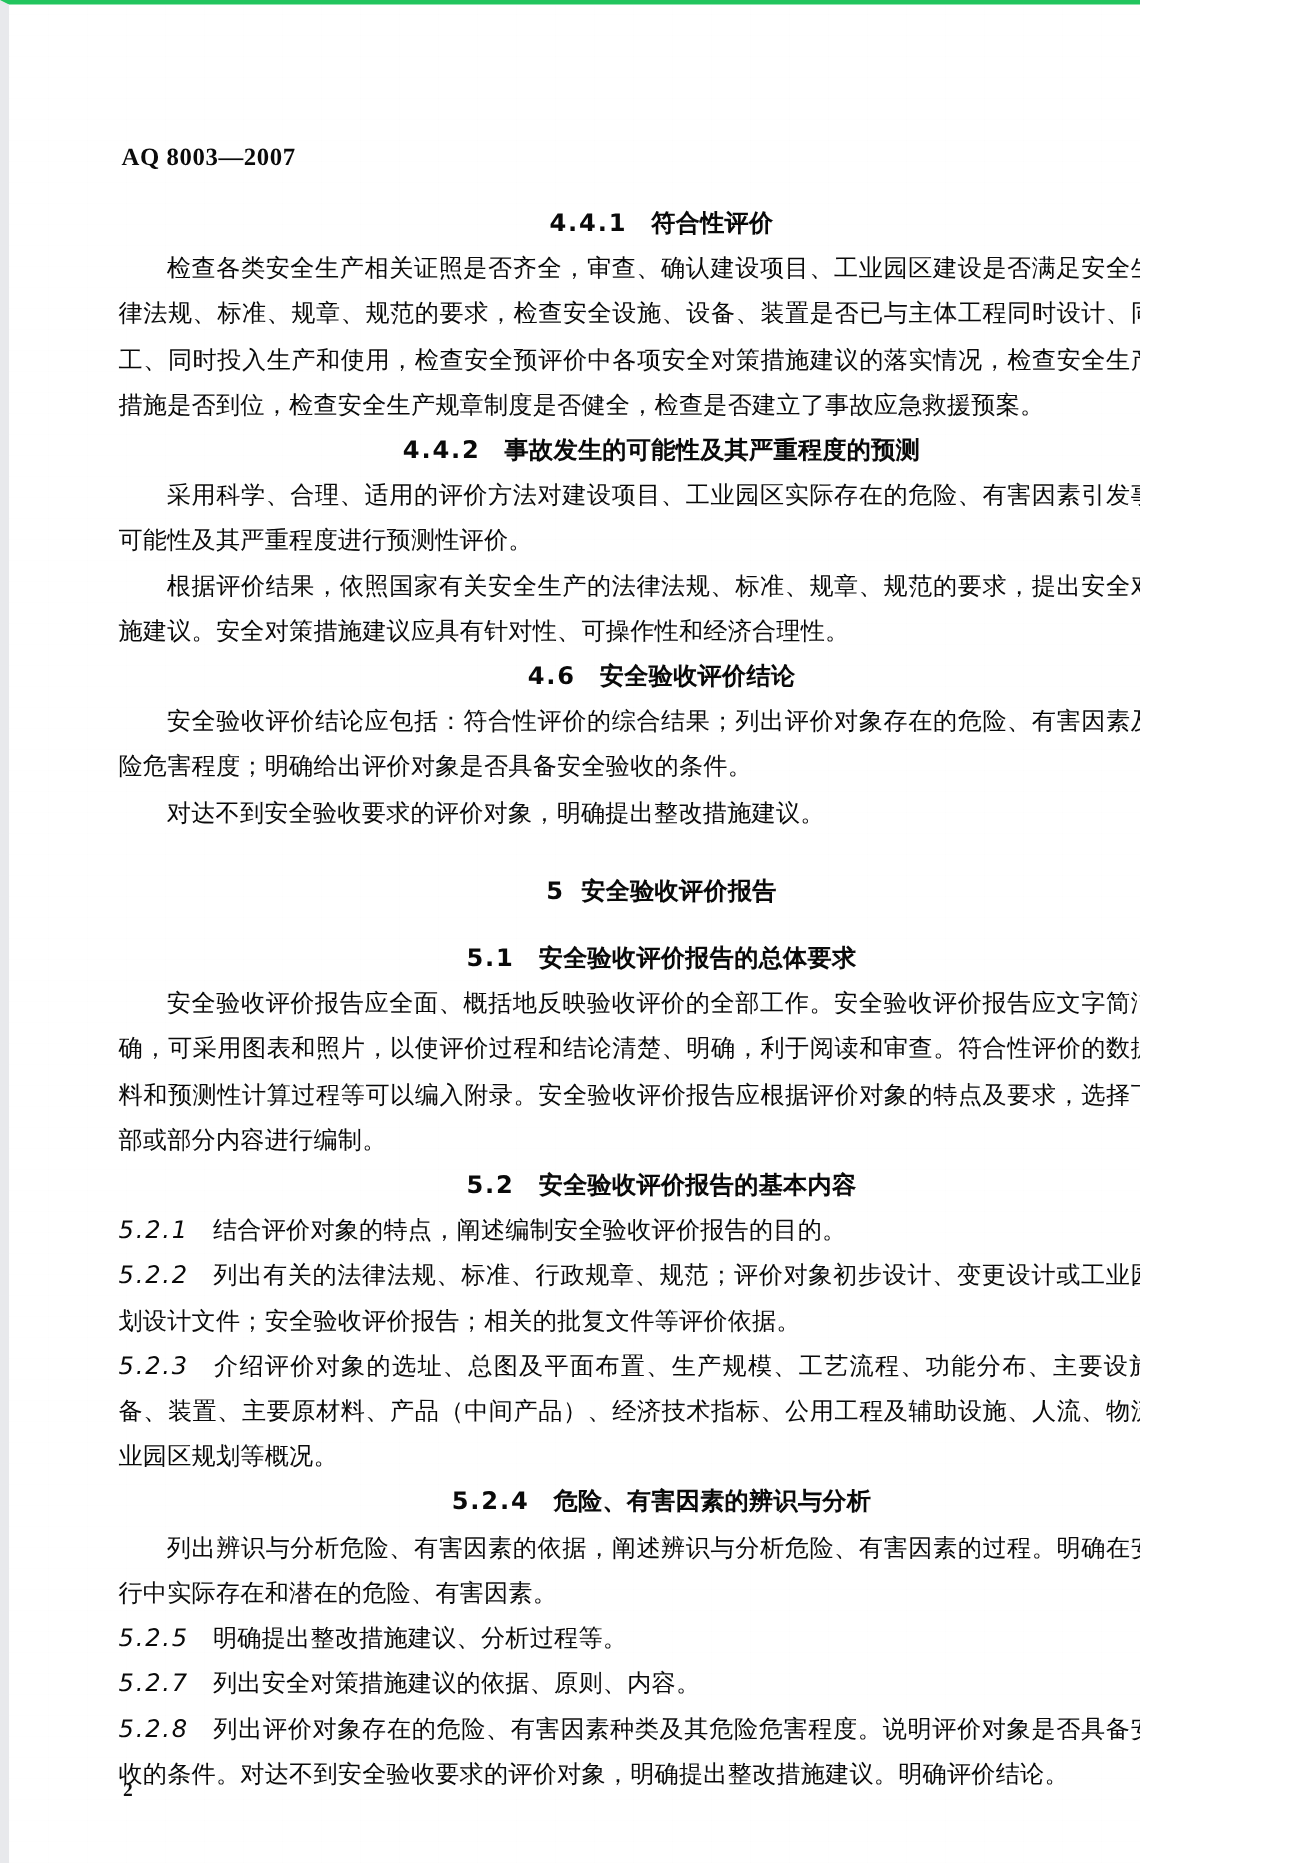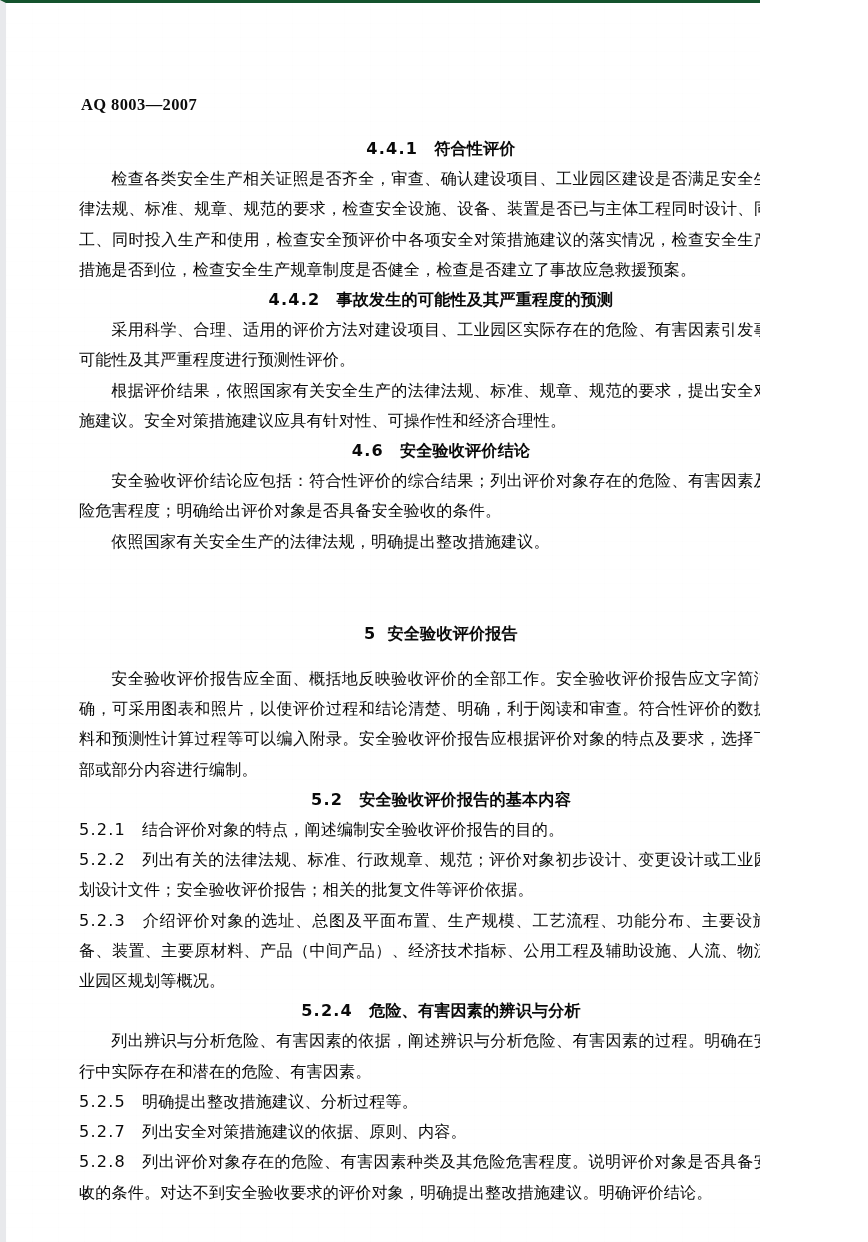--- a/index.html
+++ b/index.html
@@ -8,21 +8,21 @@
     background: #ffffff;
   }
   .page {
     position: relative;
     width: 760px;
     height: 1242px;
     background: #ffffff;
     overflow: hidden;
     box-sizing: border-box;
     border-left: 6px solid #e8e9ec;
-    border-top: 3px solid #14532d;
+    border-top: 3px solid #22c55e;
   }
   .scan-inner {
     position: absolute;
     left: 0;
     top: 0;
     right: 0;
     bottom: 0;
   }
   
   .run-head {
@@ -64,31 +64,31 @@
     font-weight: 700;
     letter-spacing: 1.2px;
   }
   .blk.head .gap {
     display: inline-block;
     width: 16px;
   }
   .blk.clause .num {
     letter-spacing: 1.2px;
     font-weight: 400;
+    font-style: italic;
   }
   .blk.clause .gap {
     display: inline-block;
     width: 16px;
   }
   .blk.para {
     text-indent: 2em;
   }
   .blk.l1head {
     font-weight: 700;
-    margin-top: 40px;
   }
   .blk.l1head .gap {
     display: inline-block;
     width: 11px;
   }
   .spacer-lg { height: 22px; }
   .spacer-md { height: 15px; }
   
   .folio {
     position: absolute;
@@ -119,24 +119,25 @@
     <div class="run-head">AQ 8003—2007</div>
 
     <div class="body-col" id="body-col">
         <p class="blk head"><span class="num">4.4.1</span><span class="gap"></span><span>符合性评价</span></p>
         <p class="blk para"><span>检查各类安全生产相关证照是否齐全，审查、确认建设项目、工业园区建设是否满足安全生产法律法规、标准、规章、规范的要求，检查安全设施、设备、装置是否已与主体工程同时设计、同时施工、同时投入生产和使用，检查安全预评价中各项安全对策措施建议的落实情况，检查安全生产管理措施是否到位，检查安全生产规章制度是否健全，检查是否建立了事故应急救援预案。</span></p>
         <p class="blk head"><span class="num">4.4.2</span><span class="gap"></span><span>事故发生的可能性及其严重程度的预测</span></p>
         <p class="blk para"><span>采用科学、合理、适用的评价方法对建设项目、工业园区实际存在的危险、有害因素引发事故的可能性及其严重程度进行预测性评价。</span></p>
         <p class="blk para"><span>根据评价结果，依照国家有关安全生产的法律法规、标准、规章、规范的要求，提出安全对策措施建议。安全对策措施建议应具有针对性、可操作性和经济合理性。</span></p>
         <p class="blk head"><span class="num">4.6</span><span class="gap"></span><span>安全验收评价结论</span></p>
         <p class="blk para"><span>安全验收评价结论应包括：符合性评价的综合结果；列出评价对象存在的危险、有害因素及其危险危害程度；明确给出评价对象是否具备安全验收的条件。</span></p>
-        <p class="blk para"><span>依照国家有关安全生产的法律法规，明确提出整改措施建议。</span></p>
+        <p class="blk para"><span>对达不到安全验收要求的评价对象，明确提出整改措施建议。</span></p>
         <div class="spacer-lg"></div>
         <p class="blk head l1head"><span class="num">5</span><span class="gap"></span><span>安全验收评价报告</span></p>
         <div class="spacer-md"></div>
+        <p class="blk head"><span class="num">5.1</span><span class="gap"></span><span>安全验收评价报告的总体要求</span></p>
         <p class="blk para"><span>安全验收评价报告应全面、概括地反映验收评价的全部工作。安全验收评价报告应文字简洁、准确，可采用图表和照片，以使评价过程和结论清楚、明确，利于阅读和审查。符合性评价的数据、资料和预测性计算过程等可以编入附录。安全验收评价报告应根据评价对象的特点及要求，选择下列全部或部分内容进行编制。</span></p>
         <p class="blk head"><span class="num">5.2</span><span class="gap"></span><span>安全验收评价报告的基本内容</span></p>
         <p class="blk clause"><span class="num">5.2.1</span><span class="gap"></span><span>结合评价对象的特点，阐述编制安全验收评价报告的目的。</span></p>
         <p class="blk clause"><span class="num">5.2.2</span><span class="gap"></span><span>列出有关的法律法规、标准、行政规章、规范；评价对象初步设计、变更设计或工业园区规划设计文件；安全验收评价报告；相关的批复文件等评价依据。</span></p>
         <p class="blk clause"><span class="num">5.2.3</span><span class="gap"></span><span>介绍评价对象的选址、总图及平面布置、生产规模、工艺流程、功能分布、主要设施、设备、装置、主要原材料、产品（中间产品）、经济技术指标、公用工程及辅助设施、人流、物流、工业园区规划等概况。</span></p>
         <p class="blk head"><span class="num">5.2.4</span><span class="gap"></span><span>危险、有害因素的辨识与分析</span></p>
         <p class="blk para"><span>列出辨识与分析危险、有害因素的依据，阐述辨识与分析危险、有害因素的过程。明确在安全运行中实际存在和潜在的危险、有害因素。</span></p>
         <p class="blk clause"><span class="num">5.2.5</span><span class="gap"></span><span>明确提出整改措施建议、分析过程等。</span></p>
         <p class="blk clause"><span class="num">5.2.7</span><span class="gap"></span><span>列出安全对策措施建议的依据、原则、内容。</span></p>
         <p class="blk clause"><span class="num">5.2.8</span><span class="gap"></span><span>列出评价对象存在的危险、有害因素种类及其危险危害程度。说明评价对象是否具备安全验收的条件。对达不到安全验收要求的评价对象，明确提出整改措施建议。明确评价结论。</span></p>

